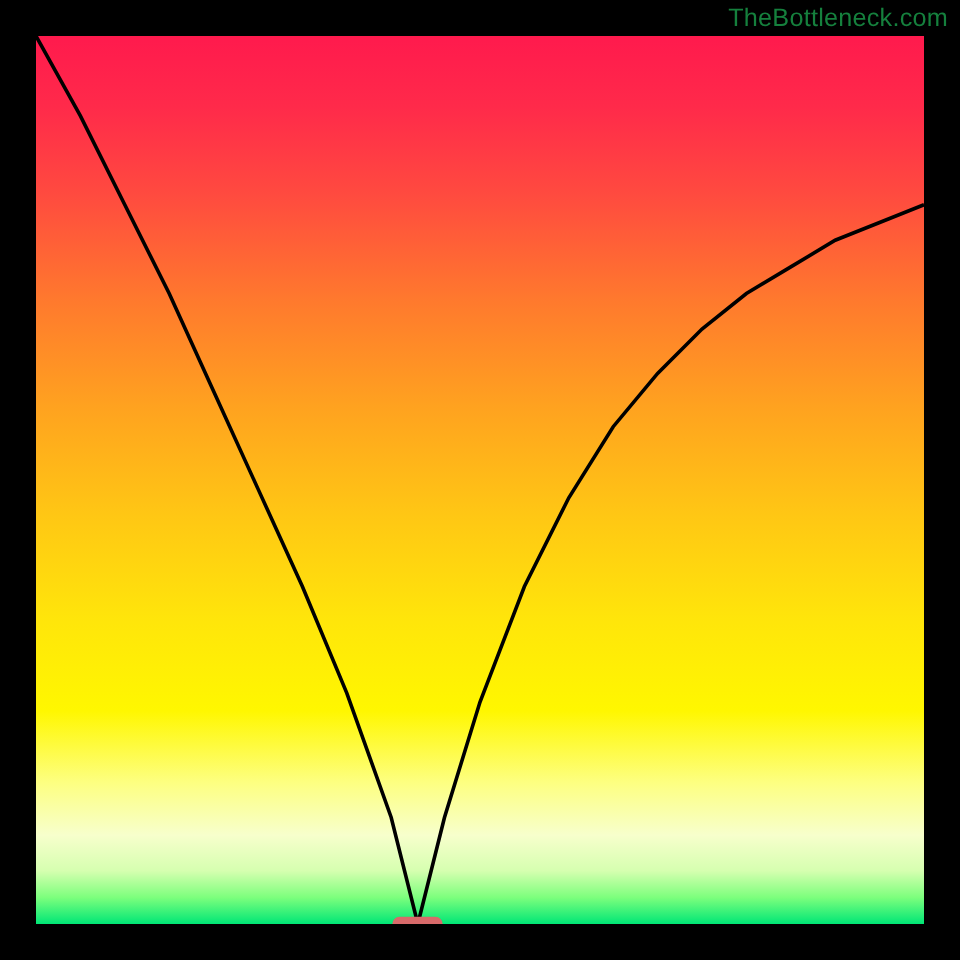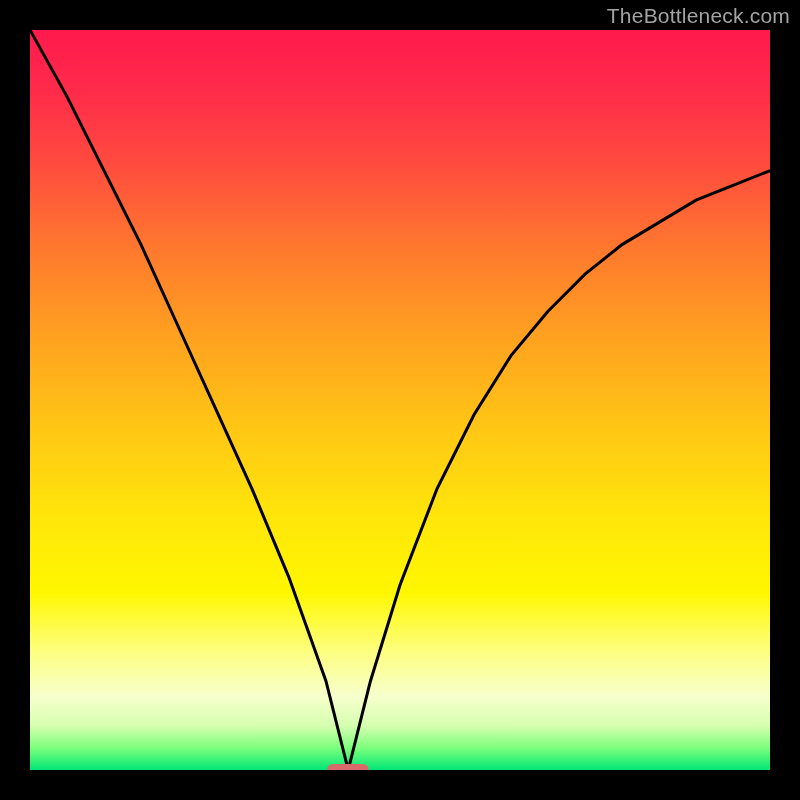--- a/index.html
+++ b/index.html
@@ -58,21 +58,21 @@
     height: 12px;
     border-radius: 6px;
     background: #d86a6a;
     bottom: 0px;
     transform: translate(-50%, 50%);
   }
   .watermark {
     position: absolute;
     top: 4px;
     right: 10px;
-    color: #a3a3a3;
+    color: #15803d;
     font-size: 21px;
     font-weight: 500;
     letter-spacing: 0.2px;
     user-select: none;
   }
 </style>
 </head>
 <body>
 
 <div class="frame">

